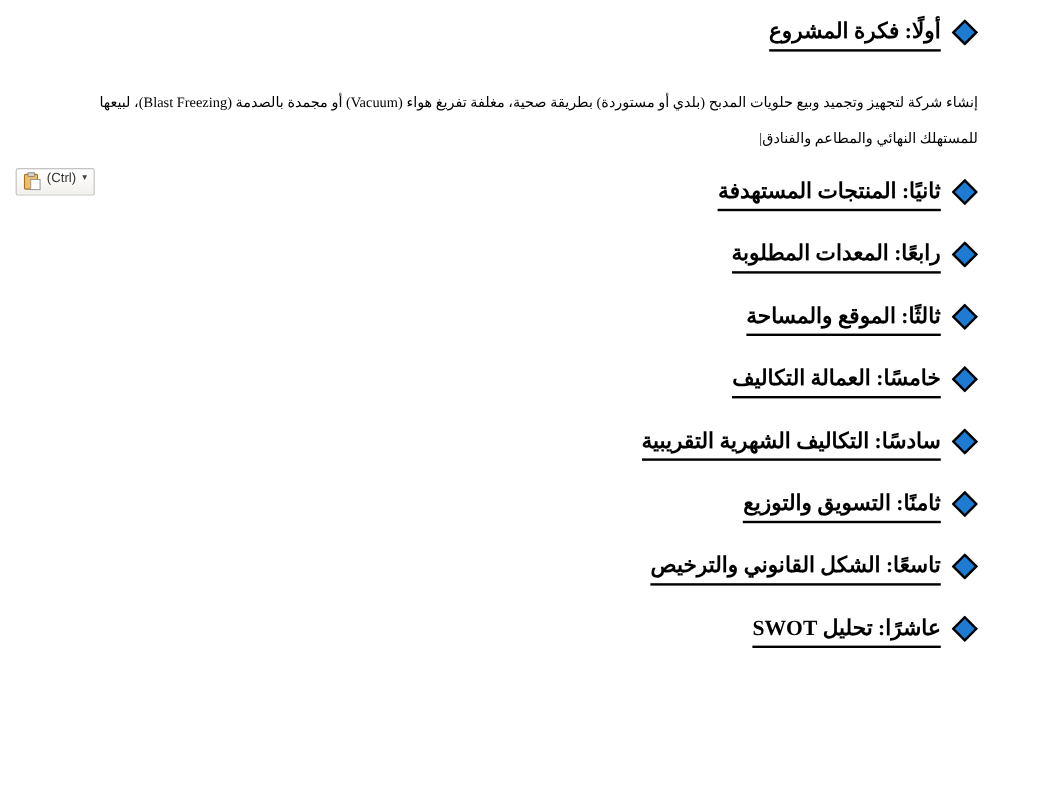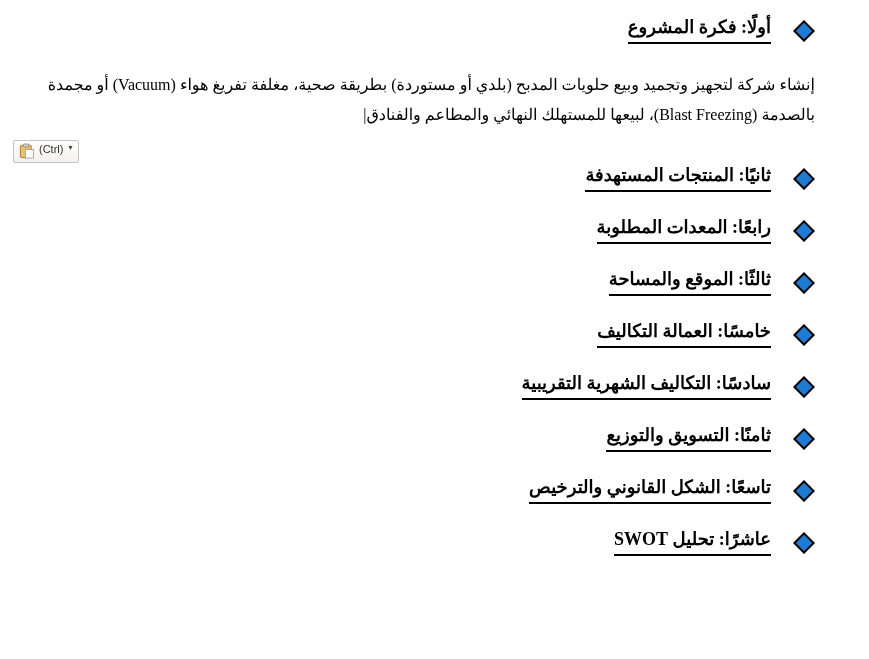--- a/index.html
+++ b/index.html
@@ -13,23 +13,23 @@
   }
   .doc-area{
     position:absolute;
     top:14px;right:54px;left:40px;
     direction:rtl;
   }
   
   .heading{
     direction:rtl;
     display:flex;
-    align-items:center;
+    align-items:flex-start;
     justify-content:flex-start; 
-    gap:22px;
+    gap:9px;
     margin-bottom:22px;
     height:30px;
   }
   .diamond{
     width:22px;height:22px;
     flex:0 0 auto;
     display:inline-block;
     transform:translateY(2px);
   }
   .heading-text{
@@ -37,30 +37,30 @@
     font-size:18px;
     line-height:24px;
     border-bottom:2.5px solid #000;
     padding-bottom:3px;
     white-space:nowrap;
   }
   
   .paragraph{
     direction:rtl;
     text-align:right;
-    font-size:16px;
+    font-size:12px;
     line-height:30px;
     margin:26px 0 0 0;
   }
   .cursor-bar{
     font-weight:400;
     display:inline-block;
   }
   .headings-list{
-    margin-top:32px;
+    margin-top:17px;
   }
   
   .paste-btn{
     position:absolute;
     left:13px;top:140px;
     height:23px;
     box-sizing:border-box;
     display:flex;
     align-items:flex-start;
     gap:4px;

